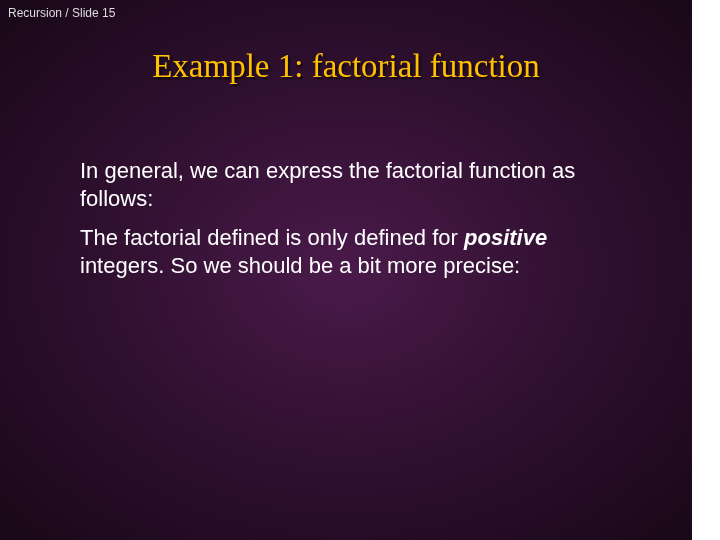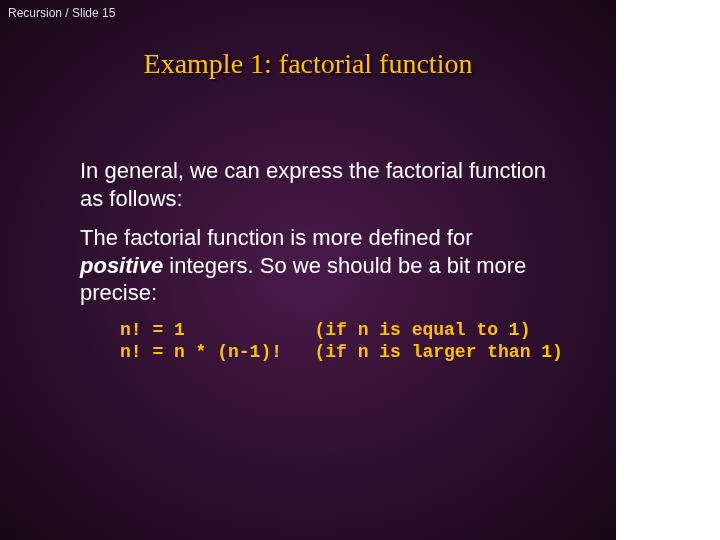--- a/index.html
+++ b/index.html
@@ -3,21 +3,21 @@
 <meta charset="utf-8">
 <style>
   html, body {
     margin: 0;
     padding: 0;
     width: 720px;
     height: 540px;
     overflow: hidden;
   }
   .slide {
-    width: 616px;
+    width: 692px;
     height: 540px;
     background: radial-gradient(ellipse at center, #4a1a4a 0%, #2d0f2d 55%, #180818 100%);
     position: relative;
     box-sizing: border-box;
     font-family: Arial, Helvetica, sans-serif;
     color: #ffffff;
   }
   .breadcrumb {
     position: absolute;
     top: 6px;
@@ -25,21 +25,21 @@
     font-size: 12px;
     color: #dddddd;
   }
   .title {
     position: absolute;
     top: 48px;
     left: 0;
     right: 0;
     text-align: center;
     font-family: "Times New Roman", Times, serif;
-    font-size: 28px;
+    font-size: 33px;
     color: #ffc000;
     text-shadow: 2px 2px 2px rgba(0,0,0,0.6);
   }
   .body {
     position: absolute;
     top: 145px;
     left: 80px;
     right: 60px;
     font-size: 22px;
     line-height: 1.25;
@@ -68,20 +68,18 @@
   <div class="breadcrumb">Recursion / Slide 15</div>
 
   <div class="title">Example 1: factorial function</div>
 
   <div class="body">
     <p>In general, we can express the factorial function as follows:</p>
 
 
 
     <p>
-      <span>The factorial function is more defined for </span><span class="italic">positive</span><span> integers. So we should be a bit more precise:</span>
+      <span>The factorial defined is only defined for </span><span class="italic">positive</span><span> integers. So we should be a bit more precise:</span>
     </p>
 
-    <div class="code-block">n! = 1            (if n is equal to 1)
-n! = n * (n-1)!   (if n is larger than 1)</div>
   </div>
 
 </div>
 
 </body></html>

